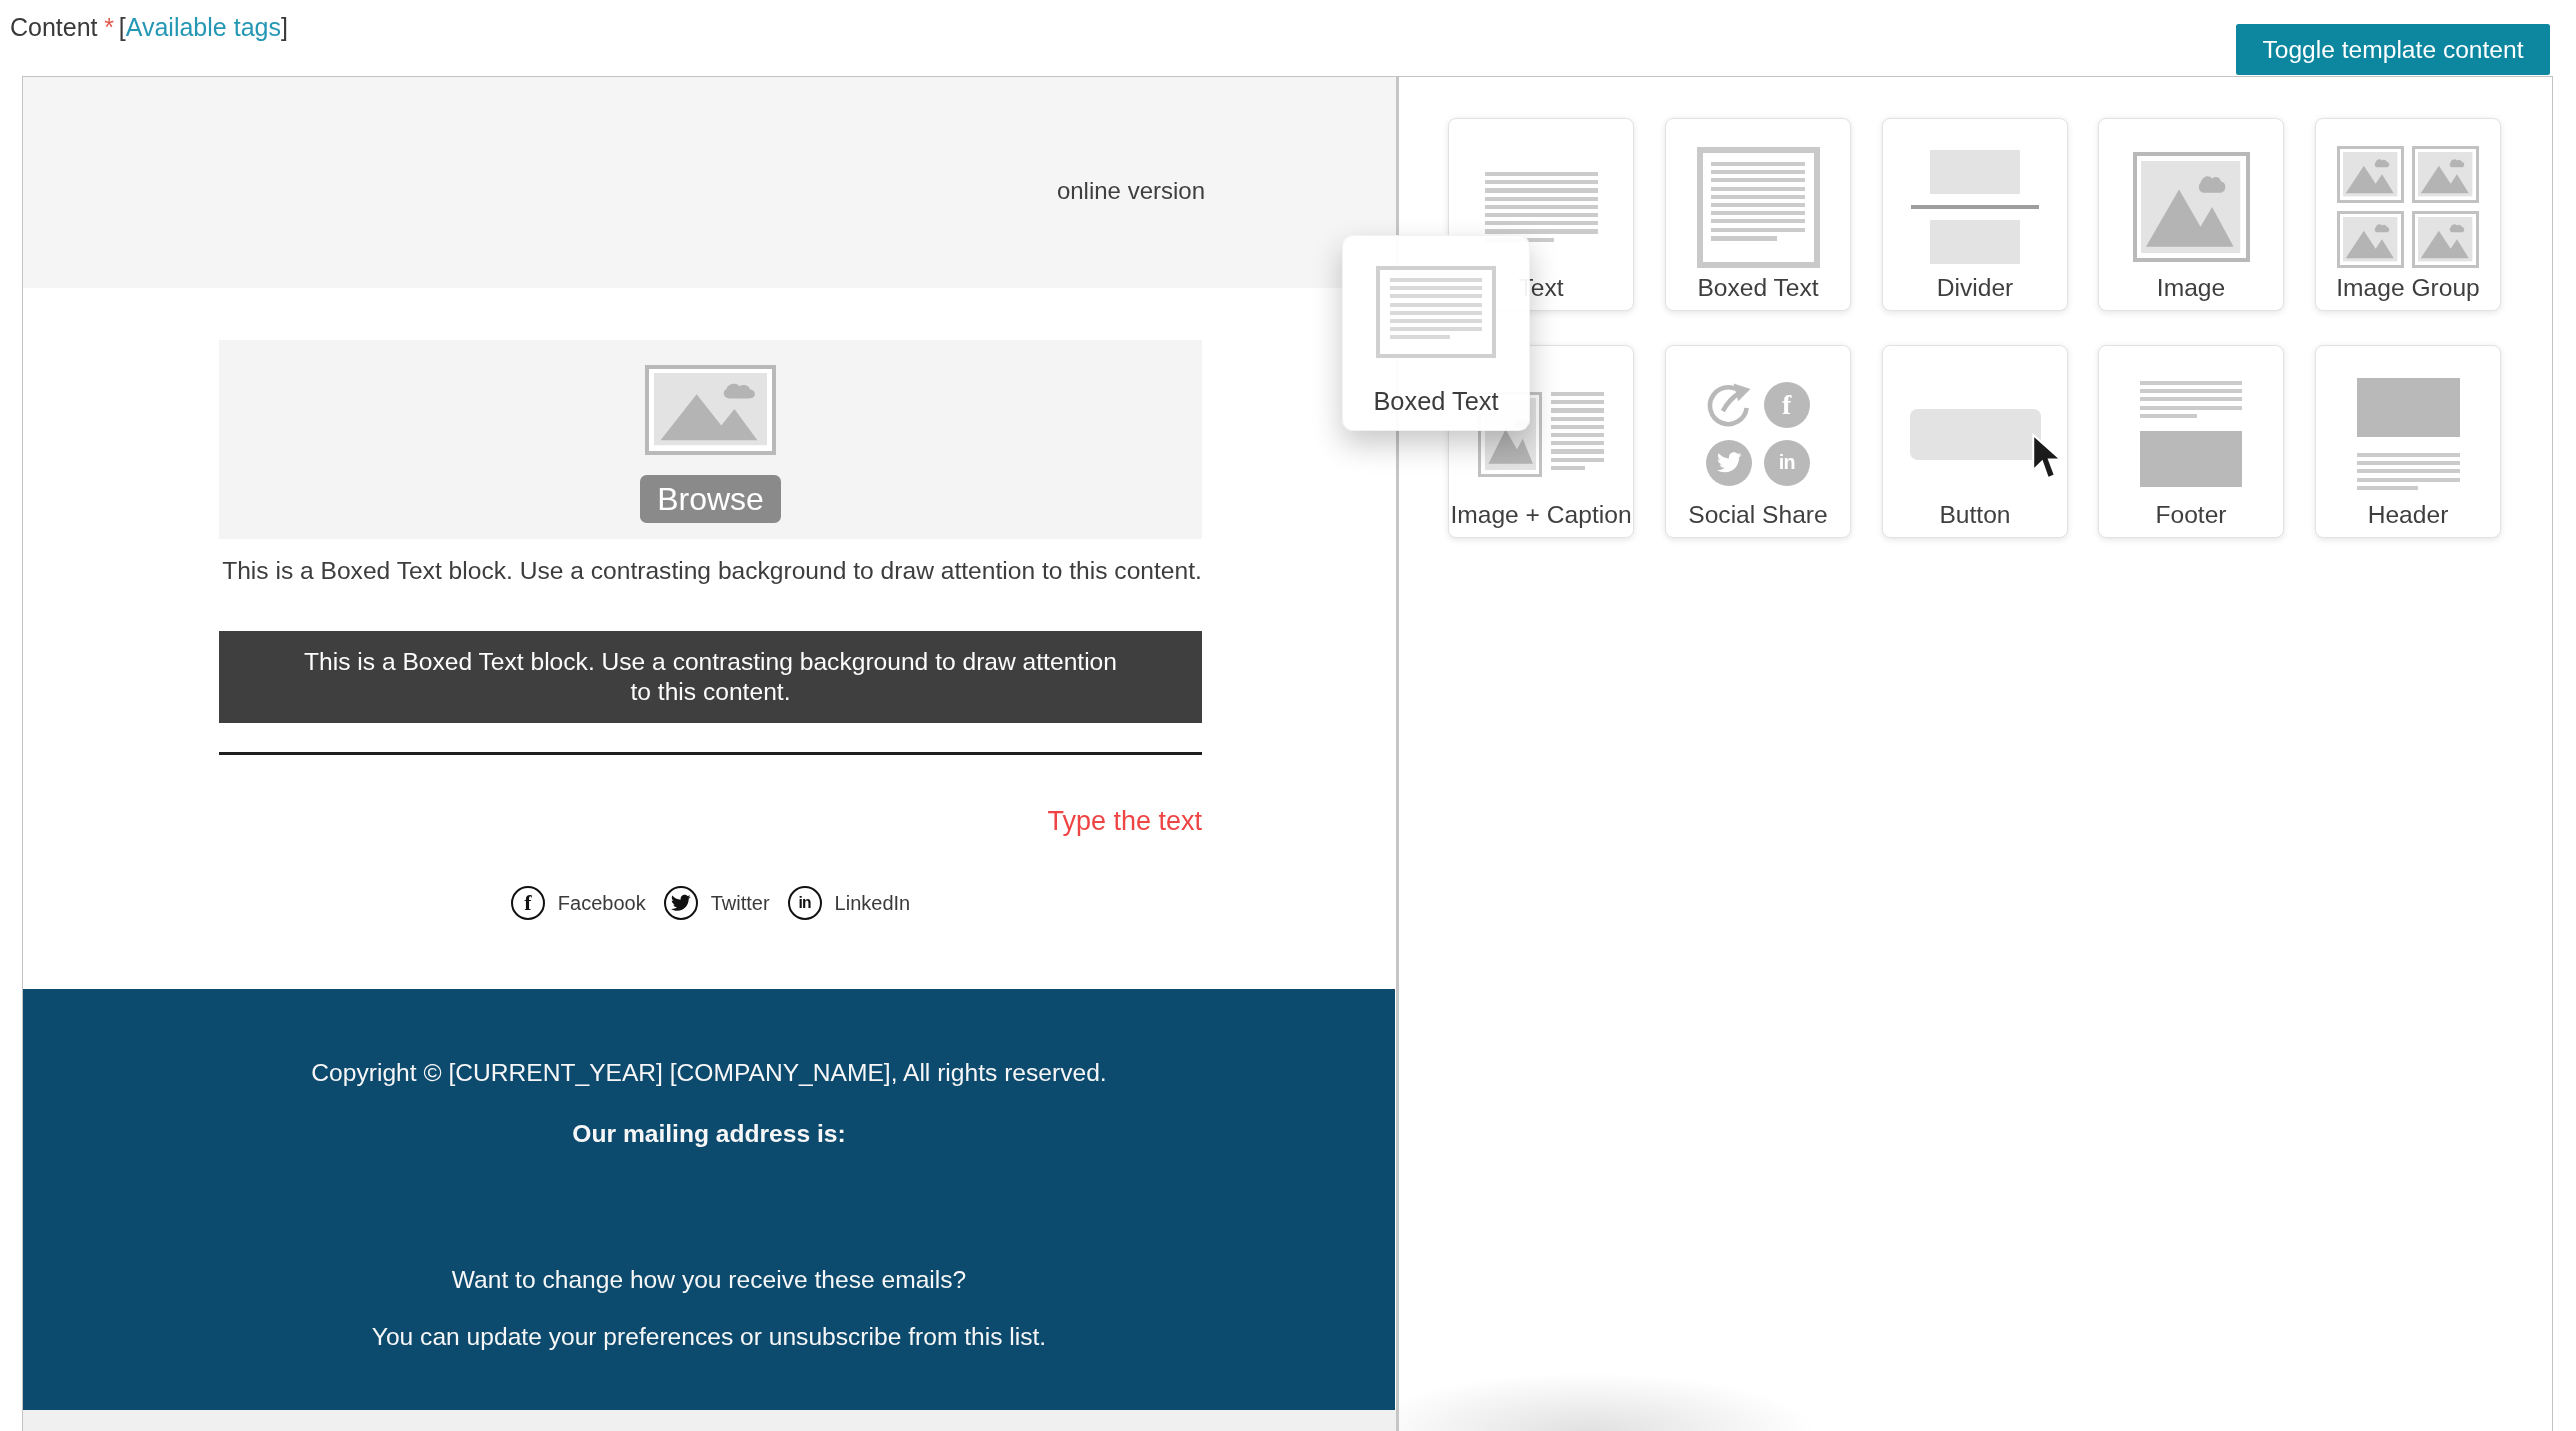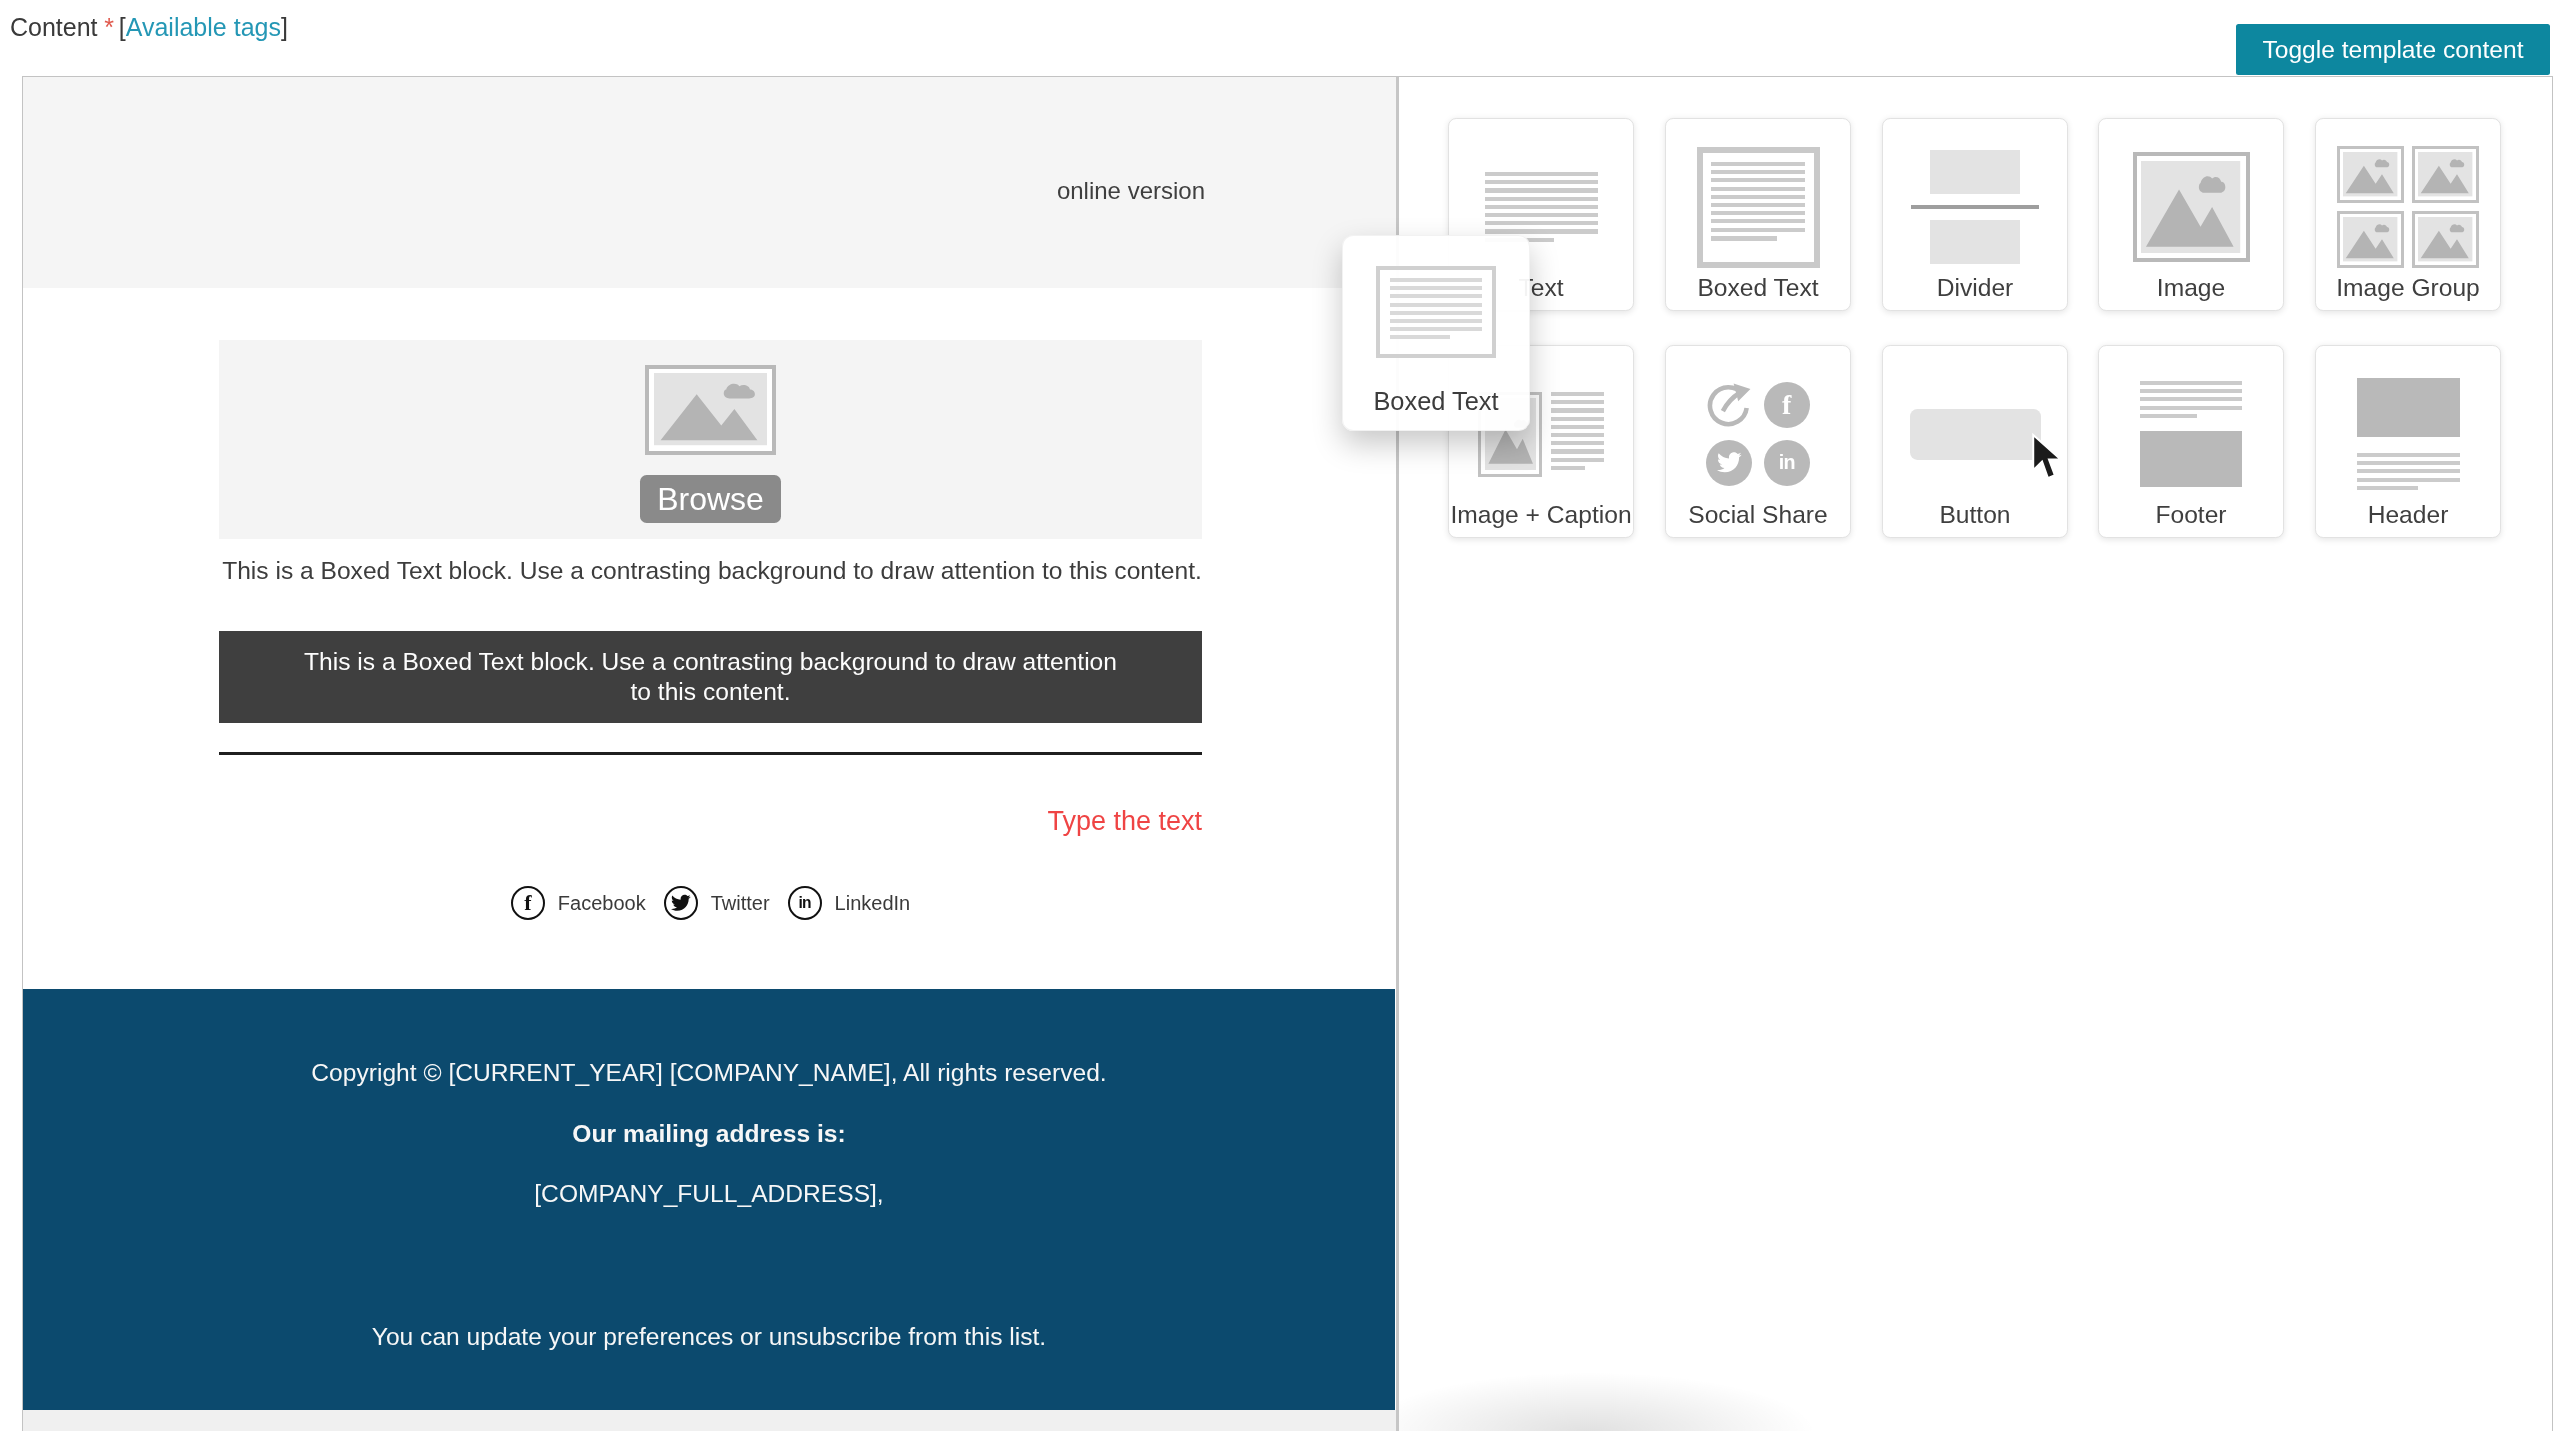--- a/index.html
+++ b/index.html
@@ -142,21 +142,21 @@
     </div>
     <div class="soc-item">
       <span class="soc-circle li">in</span>
       <span class="soc-label">LinkedIn</span>
     </div>
   </div>
 
   <div id="email-footer">
     <div class="f-line" style="top:69px">Copyright © [CURRENT_YEAR] [COMPANY_NAME], All rights reserved.</div>
     <div class="f-line" style="top:130px;font-weight:bold">Our mailing address is:</div>
-    <div class="f-line" style="top:190px">[COMPANY_FULL_ADDRESS],</div>
+    <div class="f-line" style="top:276px">Want to change how you receive these emails?</div>
     <div class="f-line" style="top:333px">You can update your preferences or unsubscribe from this list.</div>
   </div>
 
   <div id="bottom-strip"></div>
   <div id="bottom-shadow"></div>
 
   <div id="v-divider"></div>
 
   <div class="card" style="left:1425px;top:41px">
     <div class="card-icon">

